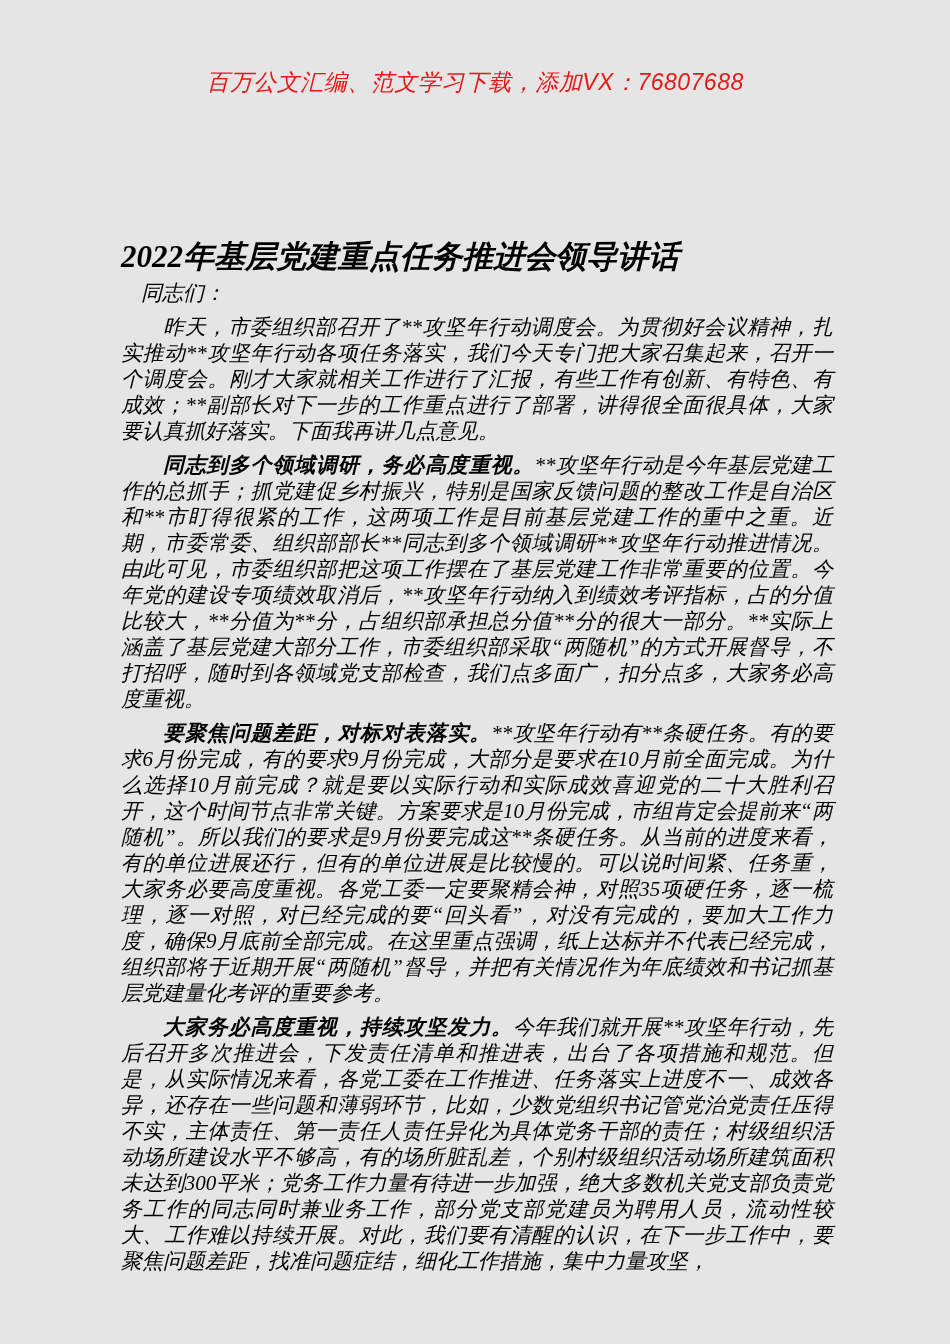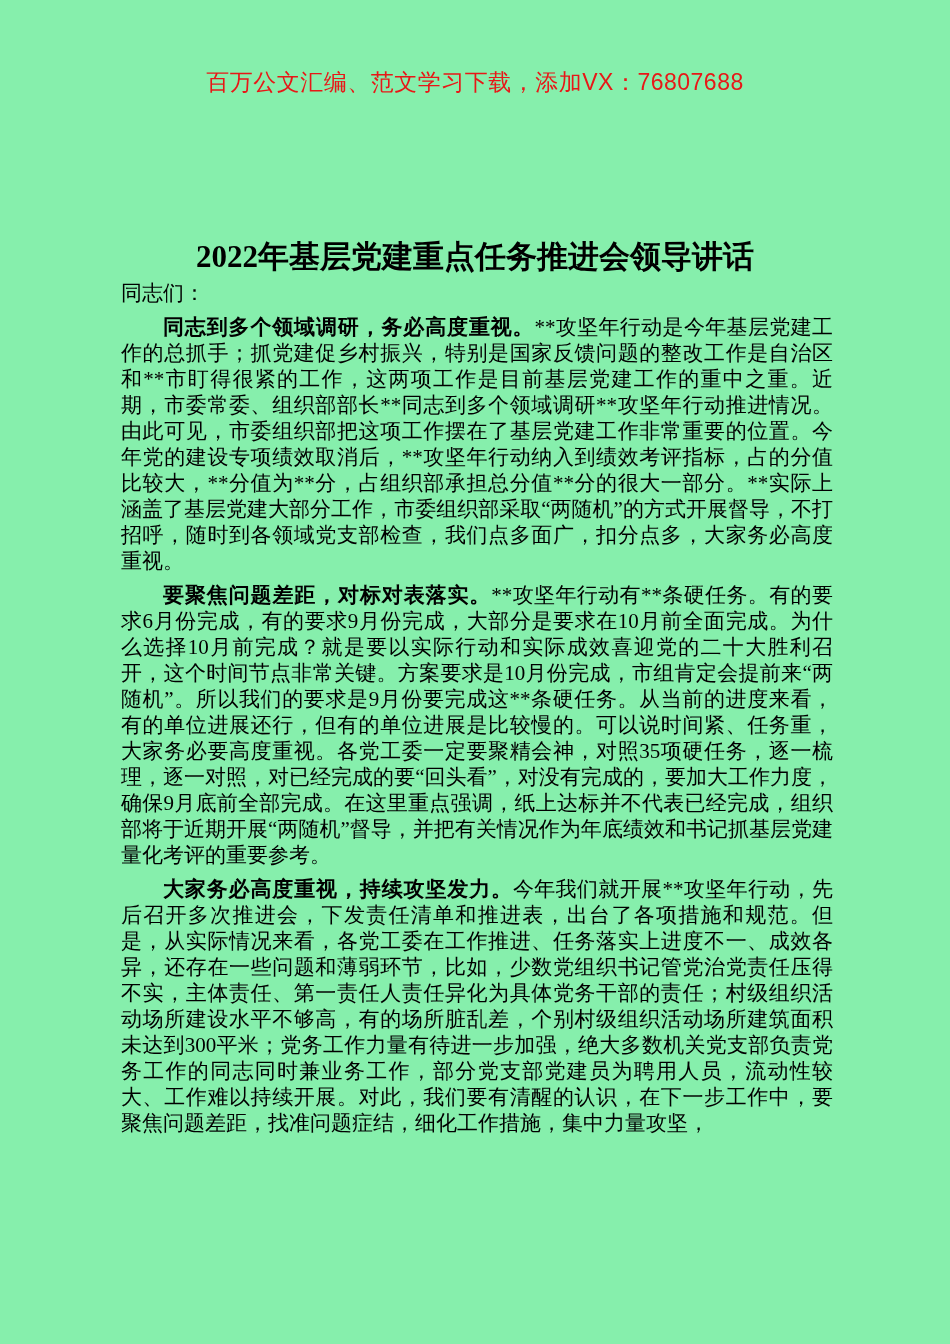--- a/index.html
+++ b/index.html
@@ -4,43 +4,43 @@
 <style>
   html, body {
     margin: 0;
     padding: 0;
     background: #ffffff;
   }
   .page {
     position: relative;
     width: 950px;
     height: 1344px;
-    background: #86efac;
+    background: #e5e5e5;
     overflow: hidden;
     font-family: "Liberation Serif", "DejaVu Serif", serif;
     color: #000000;
+    font-style: italic;
   }
   .header-notice {
     position: absolute;
     top: 68px;
     left: 0;
     width: 950px;
     text-align: center;
     font-family: "Liberation Sans", "DejaVu Sans", sans-serif;
     font-size: 23px;
     line-height: 28px;
     color: #e81717;
     letter-spacing: 0.5px;
   }
   .doc-title {
     position: absolute;
     top: 215px;
     left: 121px;
     width: 708px;
-    text-align: center;
     font-family: "Liberation Serif", "DejaVu Serif", serif;
     font-size: 31px;
     line-height: 42px;
     font-weight: 700;
     color: #000000;
   }
   .doc-body {
     position: absolute;
     top: 280px;
     left: 121px;
@@ -49,20 +49,21 @@
     line-height: 26px;
     text-align: justify;
     color: #000000;
   }
   .doc-body p {
     margin: 0 0 8px 0;
     text-indent: 2em;
   }
   .doc-body p.no-indent {
     text-indent: 0;
+    margin-left: 20px;
   }
   .doc-body .lead {
     font-family: "Liberation Sans", "DejaVu Sans", sans-serif;
     font-weight: 700;
     letter-spacing: 0.5px;
   }
 </style>
 </head>
 <body>
 
@@ -71,20 +72,23 @@
   <div class="header-notice">百万公文汇编、范文学习下载，添加VX：76807688</div>
 
   <h1 class="doc-title">2022年基层党建重点任务推进会领导讲话</h1>
 
   <div class="doc-body">
 
     <p class="no-indent">
       <span>同志们：</span>
     </p>
 
+    <p>
+      <span>昨天，市委组织部召开了**攻坚年行动调度会。为贯彻好会议精神，扎实推动**攻坚年行动各项任务落实，我们今天专门把大家召集起来，召开一个调度会。刚才大家就相关工作进行了汇报，有些工作有创新、有特色、有成效；**副部长对下一步的工作重点进行了部署，讲得很全面很具体，大家要认真抓好落实。下面我再讲几点意见。</span>
+    </p>
 
     <p>
       <b class="lead">同志到多个领域调研，务必高度重视。</b><span>**攻坚年行动是今年基层党建工作的总抓手；抓党建促乡村振兴，特别是国家反馈问题的整改工作是自治区和**市盯得很紧的工作，这两项工作是目前基层党建工作的重中之重。近期，市委常委、组织部部长**同志到多个领域调研**攻坚年行动推进情况。由此可见，市委组织部把这项工作摆在了基层党建工作非常重要的位置。今年党的建设专项绩效取消后，**攻坚年行动纳入到绩效考评指标，占的分值比较大，**分值为**分，占组织部承担总分值**分的很大一部分。**实际上涵盖了基层党建大部分工作，市委组织部采取“两随机”的方式开展督导，不打招呼，随时到各领域党支部检查，我们点多面广，扣分点多，大家务必高度重视。</span>
     </p>
 
     <p>
       <b class="lead">要聚焦问题差距，对标对表落实。</b><span>**攻坚年行动有**条硬任务。有的要求6月份完成，有的要求9月份完成，大部分是要求在10月前全面完成。为什么选择10月前完成？就是要以实际行动和实际成效喜迎党的二十大胜利召开，这个时间节点非常关键。方案要求是10月份完成，市组肯定会提前来“两随机”。所以我们的要求是9月份要完成这**条硬任务。从当前的进度来看，有的单位进展还行，但有的单位进展是比较慢的。可以说时间紧、任务重，大家务必要高度重视。各党工委一定要聚精会神，对照35项硬任务，逐一梳理，逐一对照，对已经完成的要“回头看”，对没有完成的，要加大工作力度，确保9月底前全部完成。在这里重点强调，纸上达标并不代表已经完成，组织部将于近期开展“两随机”督导，并把有关情况作为年底绩效和书记抓基层党建量化考评的重要参考。</span>
     </p>
 
     <p>

